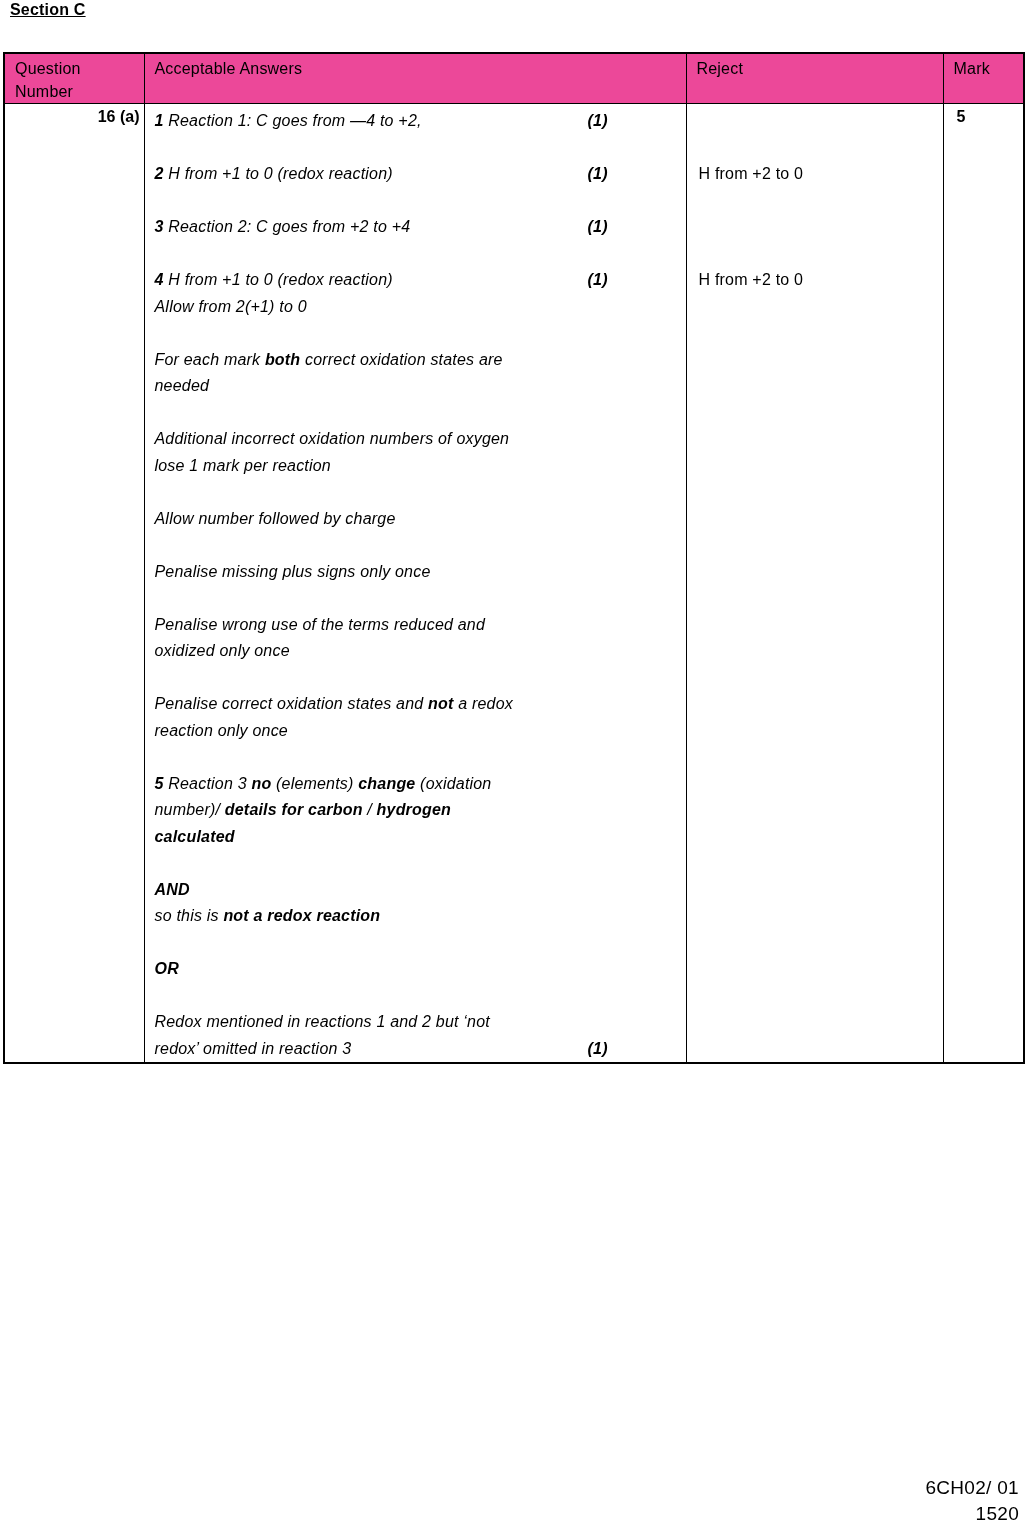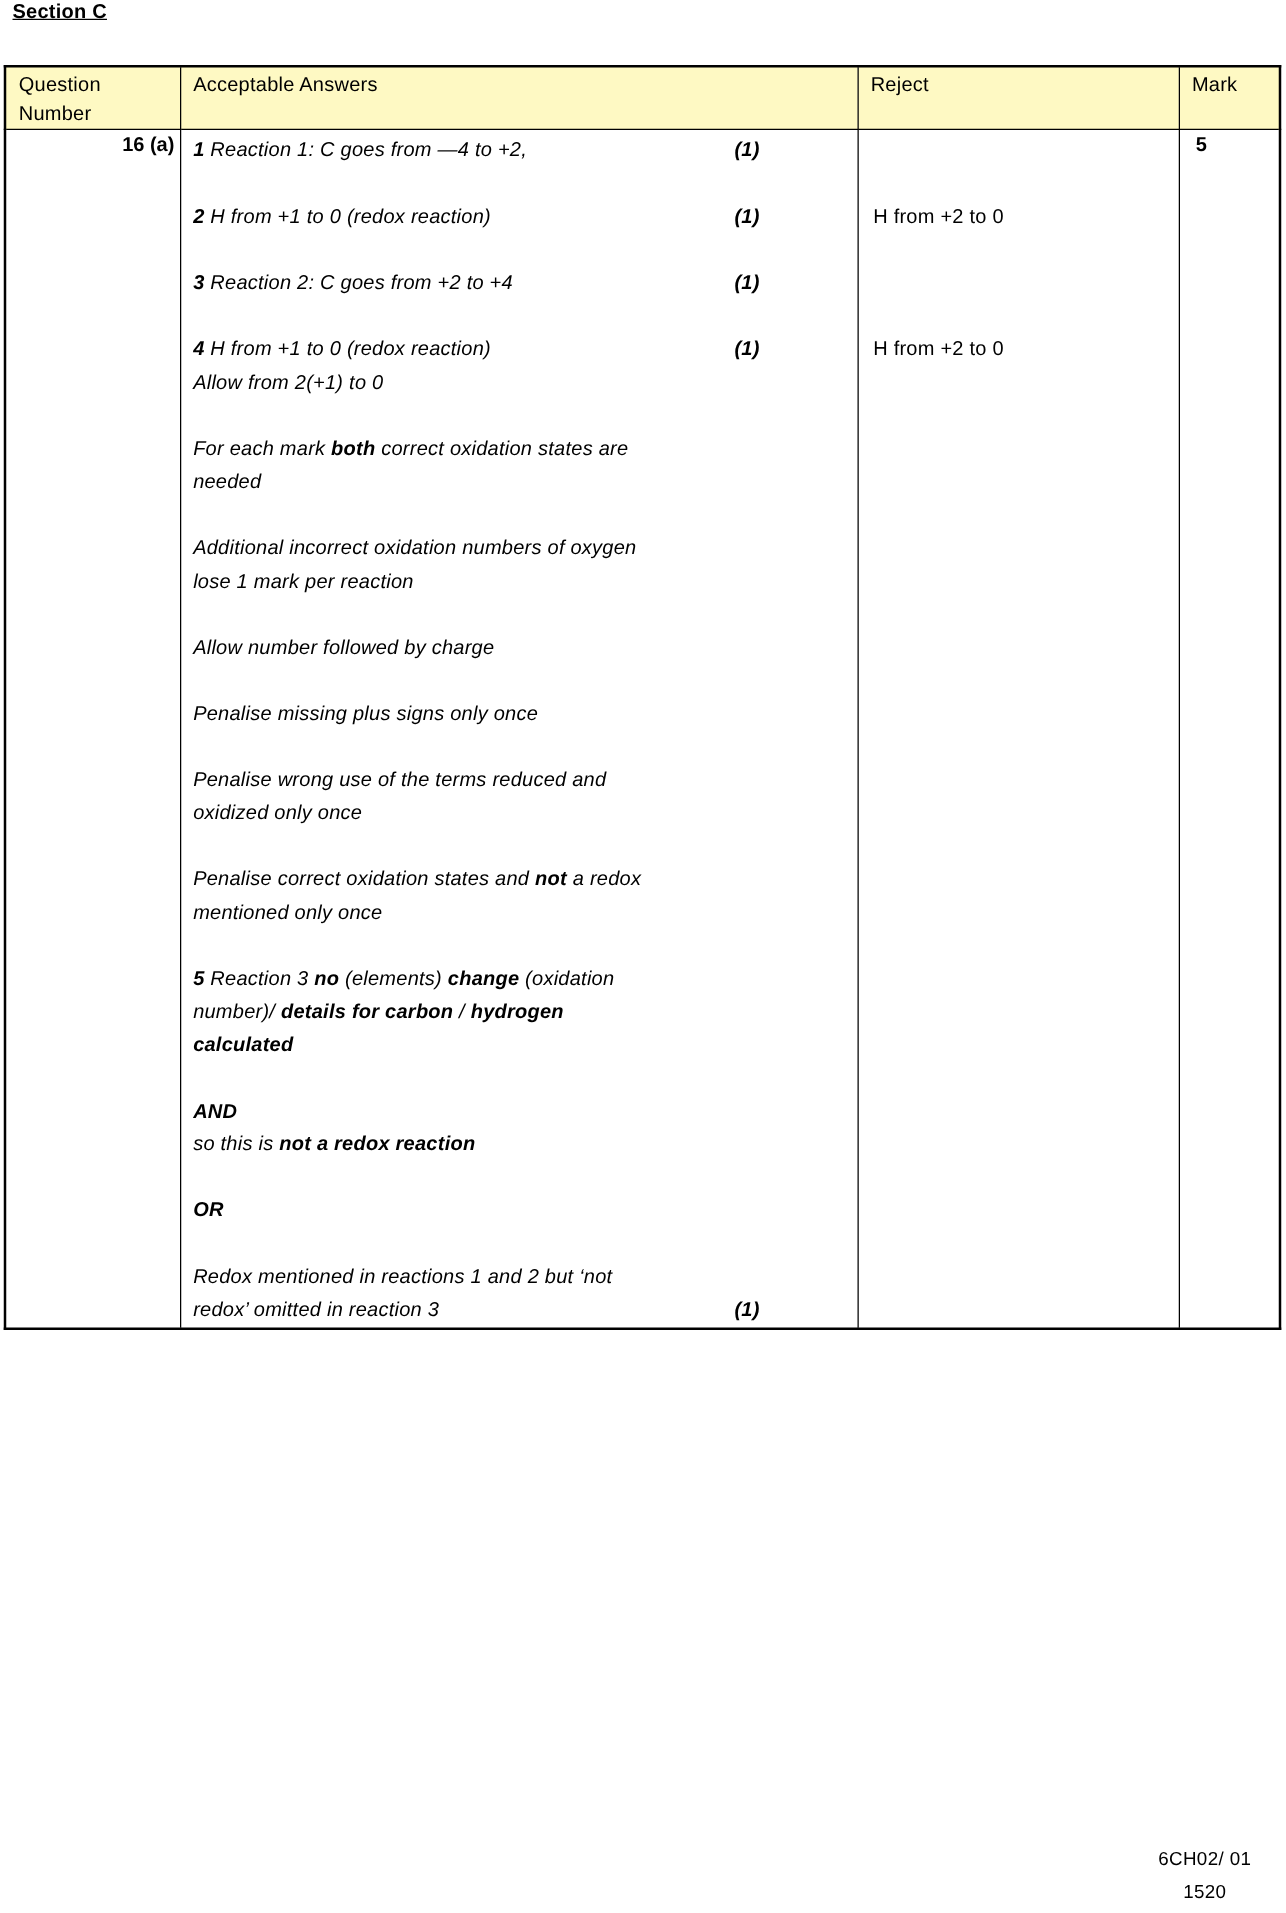--- a/index.html
+++ b/index.html
@@ -16,37 +16,37 @@
   table.ms-table {
     position:absolute; left:3px; top:52px; width:1020px;
     border-collapse:collapse; table-layout:fixed;
     border:2px solid #000;
   }
   table.ms-table th, table.ms-table td {
     border:1.5px solid #000; vertical-align:top;
     font-size:16px;
   }
   table.ms-table th {
-    background:#fef9c3; font-weight:normal; text-align:left;
+    background:#ec4899; font-weight:normal; text-align:left;
     padding:3px 6px 0 10px; line-height:23px; height:49px;
     white-space:pre-line; letter-spacing:0.2px;
   }
   td.cell-q { font-weight:bold; padding:4px 4px 0 10px;text-align:right; }
   td.cell-a { padding:4px 6px 0 10px;font-style:italic; }
   td.cell-r { padding:4px 6px 0 12px; }
   td.cell-m { font-weight:bold; padding:4px 4px 0 13px; }
   .line {
     position:relative; line-height:26.5px; min-height:26.5px;
     white-space:nowrap; letter-spacing:0.2px;
   }
   .line .b { font-weight:bold; }
   .line .pts { position:absolute; left:433px; top:0; font-weight:bold; }
   .footer {
-    position:absolute; top:1475px; right:28px; text-align:center;
-    font-size:15px; line-height:26px; letter-spacing:0.3px;
+    position:absolute; top:1475px; right:10px; text-align:right;
+    font-size:19px; line-height:26px; letter-spacing:0.3px;
   }
 </style>
 </head>
 <body>
 
 <div class="section-title">Section C</div>
 
 <table class="ms-table">
   <colgroup>
     <col style="width:140px">
@@ -83,21 +83,21 @@
           <div class="line"><span>lose 1 mark per reaction</span></div>
           <div class="line">&nbsp;</div>
           <div class="line"><span>Allow number followed by charge</span></div>
           <div class="line">&nbsp;</div>
           <div class="line"><span>Penalise missing plus signs only once</span></div>
           <div class="line">&nbsp;</div>
           <div class="line"><span>Penalise wrong use of the terms reduced and</span></div>
           <div class="line"><span>oxidized only once</span></div>
           <div class="line">&nbsp;</div>
           <div class="line"><span>Penalise correct oxidation states and </span><span class="b">not</span><span> a redox</span></div>
-          <div class="line"><span>mentioned only once</span></div>
+          <div class="line"><span>reaction only once</span></div>
           <div class="line">&nbsp;</div>
           <div class="line"><span class="b">5</span><span> Reaction 3 </span><span class="b">no</span><span> (elements) </span><span class="b">change</span><span> (oxidation</span></div>
           <div class="line"><span>number)/ </span><span class="b">details for carbon</span><span> / </span><span class="b">hydrogen</span></div>
           <div class="line"><span class="b">calculated</span></div>
           <div class="line">&nbsp;</div>
           <div class="line"><span class="b">AND</span></div>
           <div class="line"><span>so this is </span><span class="b">not a redox reaction</span></div>
           <div class="line">&nbsp;</div>
           <div class="line"><span class="b">OR</span></div>
           <div class="line">&nbsp;</div>

